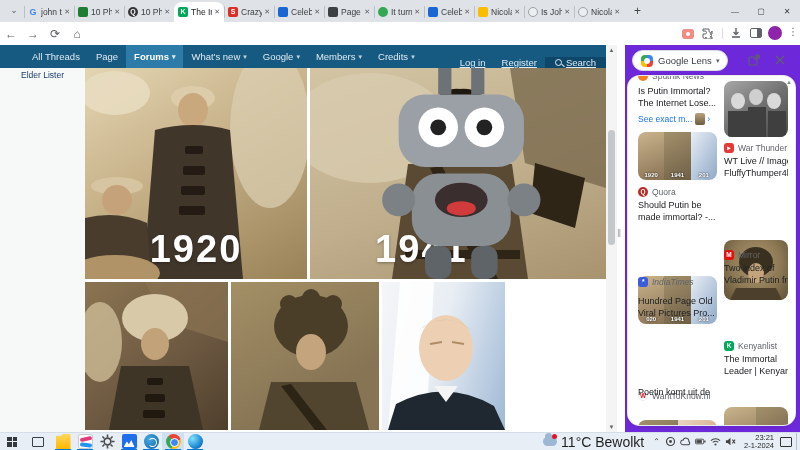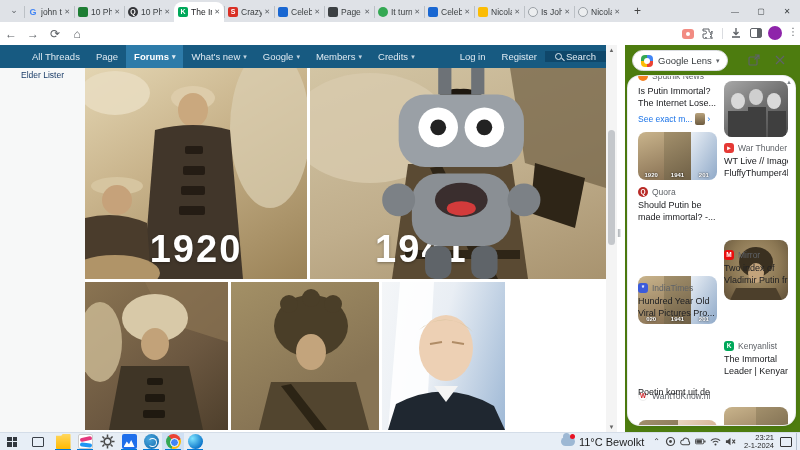--- a/index.html
+++ b/index.html
@@ -47,21 +47,21 @@
   .panelico { position:absolute; left:750px; top:6px; width:12px; height:10px; border:1.5px solid #5f6368; border-radius:2px; }
   .panelico:after { content:""; position:absolute; right:0; top:0; bottom:0; width:4px; background:#5f6368; }
   .avatar { position:absolute; left:768px; top:4px; width:14px; height:14px; border-radius:50%; background:#8e24aa; }
   .moremenu { position:absolute; left:788px; top:4px; color:#5f6368; font-size:10px; }
 
   
   .forumnav { position:absolute; top:45px; left:0; width:606px; height:23px; background:#175a81; display:flex; align-items:stretch; color:#dfeaf2; font-size:9.5px; }
   .fn-item { display:flex; align-items:center; padding:0 8px; white-space:nowrap; }
   .fn-item.active { background:#2d7ba9; color:#fff; font-weight:bold; }
   .fn-caret { font-size:7px; margin-left:3px; opacity:.85; }
-  .fn-right { margin-left:auto; display:flex; align-items:center; }
+  .fn-right { margin-left:auto; display:flex; align-items:flex-end;text-decoration:underline; }
   .fn-search { background:#0f476a; display:flex; align-items:center; padding:0 10px; }
   .mag { width:7px; height:7px; border:1.2px solid #dfeaf2; border-radius:50%; position:relative; margin-right:4px; }
   .mag:after { content:""; position:absolute; left:5px; top:5px; width:4px; height:1.2px; background:#dfeaf2; transform:rotate(45deg); }
 
   
   .gutter { position:absolute; top:68px; left:0; width:85px; height:364px; background:#f7f8f8; }
   .elder { position:absolute; top:2px; left:0; width:100%; text-align:center; font-size:8.5px; color:#1a3c68; }
   .photo { position:absolute; overflow:hidden; }
   .photo svg { position:absolute; left:0; top:0; width:100%; height:100%; }
   #img1920 { left:85px; top:68px; width:222px; height:211px; background:linear-gradient(150deg,#e3d5b2 0%,#c9b48c 40%,#9a8257 100%); }
@@ -74,21 +74,21 @@
   #img1941 .yearlabel { left:22%; }
   .robot { position:absolute; right:22px; bottom:12px; width:30px; height:32px; }
 
   
   .pg-scroll { position:absolute; left:606px; top:45px; width:11px; height:387px; background:#f4f4f4; }
   .pg-arrow { position:absolute; left:0; width:11px; text-align:center; font-size:6px; color:#666; }
   .pg-thumb { position:absolute; left:2px; top:85px; width:7px; height:115px; background:#c4c7cb; border-radius:4px; }
   .grip { position:absolute; left:617px; top:228px; color:#9aa0a6; font-size:10px; }
 
   
-  .lenspanel { position:absolute; left:625px; top:45px; width:175px; height:387px; background:#4d7c0f; }
+  .lenspanel { position:absolute; left:625px; top:45px; width:175px; height:387px; background:#6d28d9; }
   .lenshead { position:absolute; top:3px; left:0; width:175px; height:26px; }
   .lenspill { position:absolute; left:7px; top:2px; height:21px; border:1px solid #dadce0; border-radius:12px; display:flex; align-items:center; padding:0 8px; background:#fff; }
   .lensico { width:12px; height:12px; border-radius:4px; background:conic-gradient(#4285f4 0 25%, #ea4335 0 50%, #fbbc04 0 75%, #34a853 0); position:relative; margin-right:5px; }
   .lensico:after { content:""; position:absolute; left:3px; top:3px; width:6px; height:6px; border-radius:50%; background:#fff; }
   .lenslabel { font-size:9.5px; color:#3c4043; }
   .lenscaret { font-size:7px; color:#5f6368; margin-left:4px; }
   .lh-ic { position:absolute; top:6px; width:12px; height:12px; }
   .lenscard { position:absolute; left:3px; top:31px; width:167px; height:349px; background:#fff; border-radius:12px; box-shadow:0 0 0 1px #e9ebee, 0 1px 5px rgba(0,0,0,.10); overflow:hidden; }
   .colL { position:absolute; left:10px; width:79px; top:0; height:100%; }
   .colR { position:absolute; left:96px; width:64px; top:0; height:100%; }
@@ -149,21 +149,21 @@
   .phone { background:radial-gradient(circle at 35% 35%, #4aa8e0, #0b62a4); border-radius:50%; }
   .phone:after { content:""; position:absolute; left:4px; top:4px; width:7px; height:7px; border:1.5px solid #fff; border-radius:50%; border-left-color:transparent; }
   .chrome { border-radius:50%; background:conic-gradient(from -45deg, #ea4335 0 33%, #fbbc04 0 66%, #34a853 0); position:relative; }
   .chrome:after { content:""; position:absolute; left:4px; top:4px; width:7px; height:7px; background:#4285f4; border:1.5px solid #fff; border-radius:50%; }
   .edge { border-radius:50%; background:radial-gradient(circle at 30% 30%, #7ee3ff, #0b74c9 75%); }
   .tray { margin-left:auto; display:flex; align-items:center; height:18px; }
   .weather { display:flex; align-items:center; margin-right:6px; position:relative; }
   .wcloud { width:14px; height:9px; background:#9db8d4; border-radius:5px; position:relative; margin-right:4px; }
   .wcloud:before { content:""; position:absolute; left:2px; top:-4px; width:7px; height:7px; background:#9db8d4; border-radius:50%; }
   .wbadge { position:absolute; left:9px; top:-3px; width:5px; height:5px; background:#e81123; border-radius:50%; }
-  .wtext { font-size:11px; color:#1f1f1f; white-space:nowrap; }
+  .wtext { font-size:14px; color:#1f1f1f; white-space:nowrap; }
   .trayglyph { font-size:8px; color:#333; margin:0 3px; }
   .tico { width:11px; height:11px; margin:0 2px; }
   .clock { text-align:right; font-size:7.5px; color:#1f1f1f; line-height:8px; margin:0 6px; }
   .action { width:12px; height:10px; border:1.2px solid #333; border-radius:1px; margin-right:4px; }
   .showdesk { width:4px; height:18px; border-left:1px solid #b6c2cf; }
 </style>
 </head>
 <body>
 
 <div id="screen">
@@ -452,25 +452,25 @@
           <span class="cell c-sep1">
               <span class="clabel">020</span>
             </span>
           <span class="cell c-sep2">
               <span class="clabel">1941</span>
             </span>
           <span class="cell c-mod">
               <span class="clabel">201</span>
             </span>
         </div>
-        <div class="lr src-row" style="top:206px;">
+        <div class="lr src-row" style="top:200px;font-style:italic;">
           <span class="src-ico si-india">*</span>
           <span class="src-name">IndiaTimes</span>
         </div>
-        <div class="lr r-line" style="top:219px;">Hundred Year Old</div>
+        <div class="lr r-line" style="top:219px;">Hundred Page Old</div>
         <div class="lr r-line" style="top:231px;">Viral Pictures Pro...</div>
         <div class="lr limg" style="top:248px; height:44px;">
           <span class="cell c-sep2"></span>
           <span class="cell" style="background:linear-gradient(140deg,#e9d6c2 0%,#d7b496 50%,#8c6b52 100%);"></span>
         </div>
         <div class="lr src-row" style="top:314px;">
           <span class="src-ico si-want">W</span>
           <span class="src-name">WantToKnow.nl</span>
         </div>
         <div class="lr r-line" style="top:310px;">Poetin komt uit de</div>

